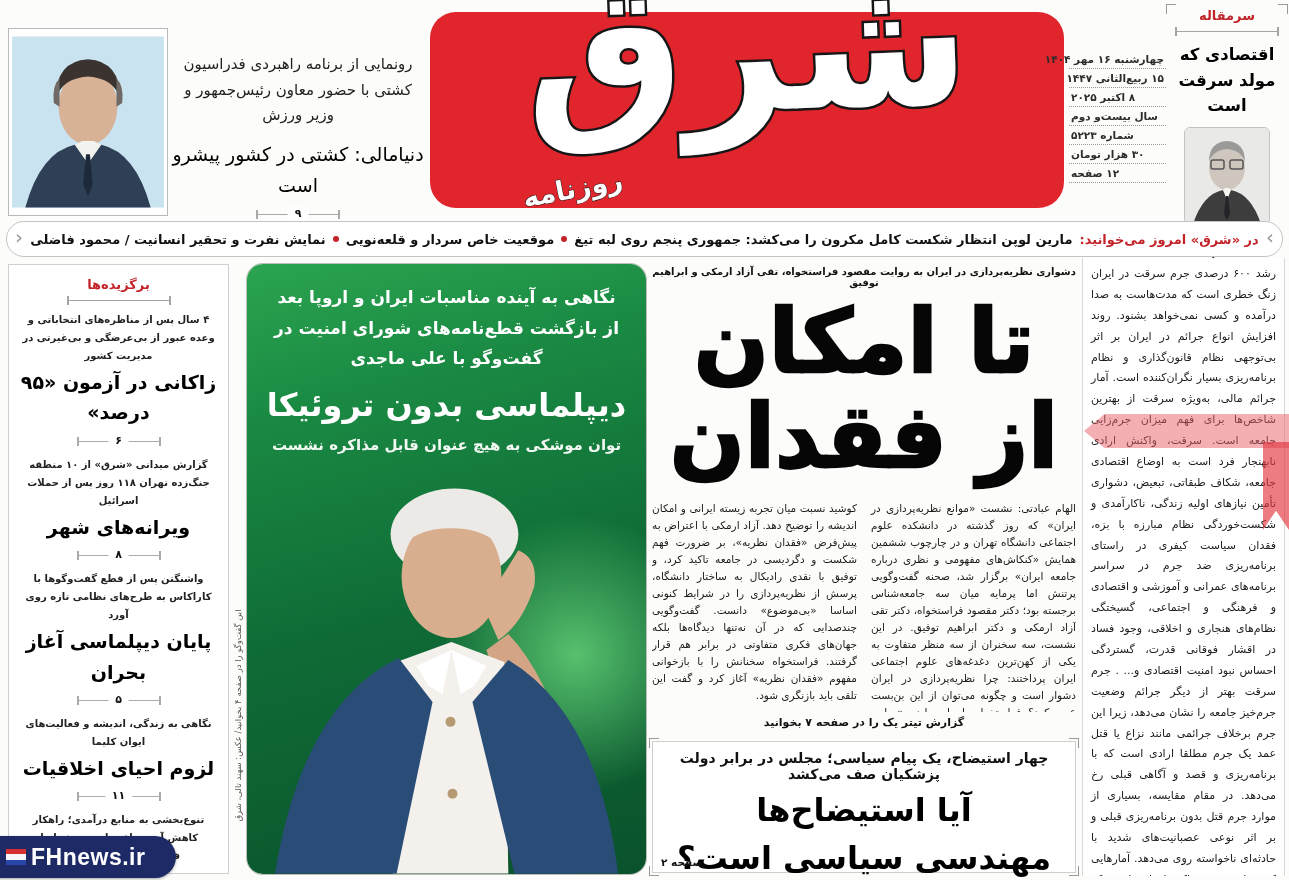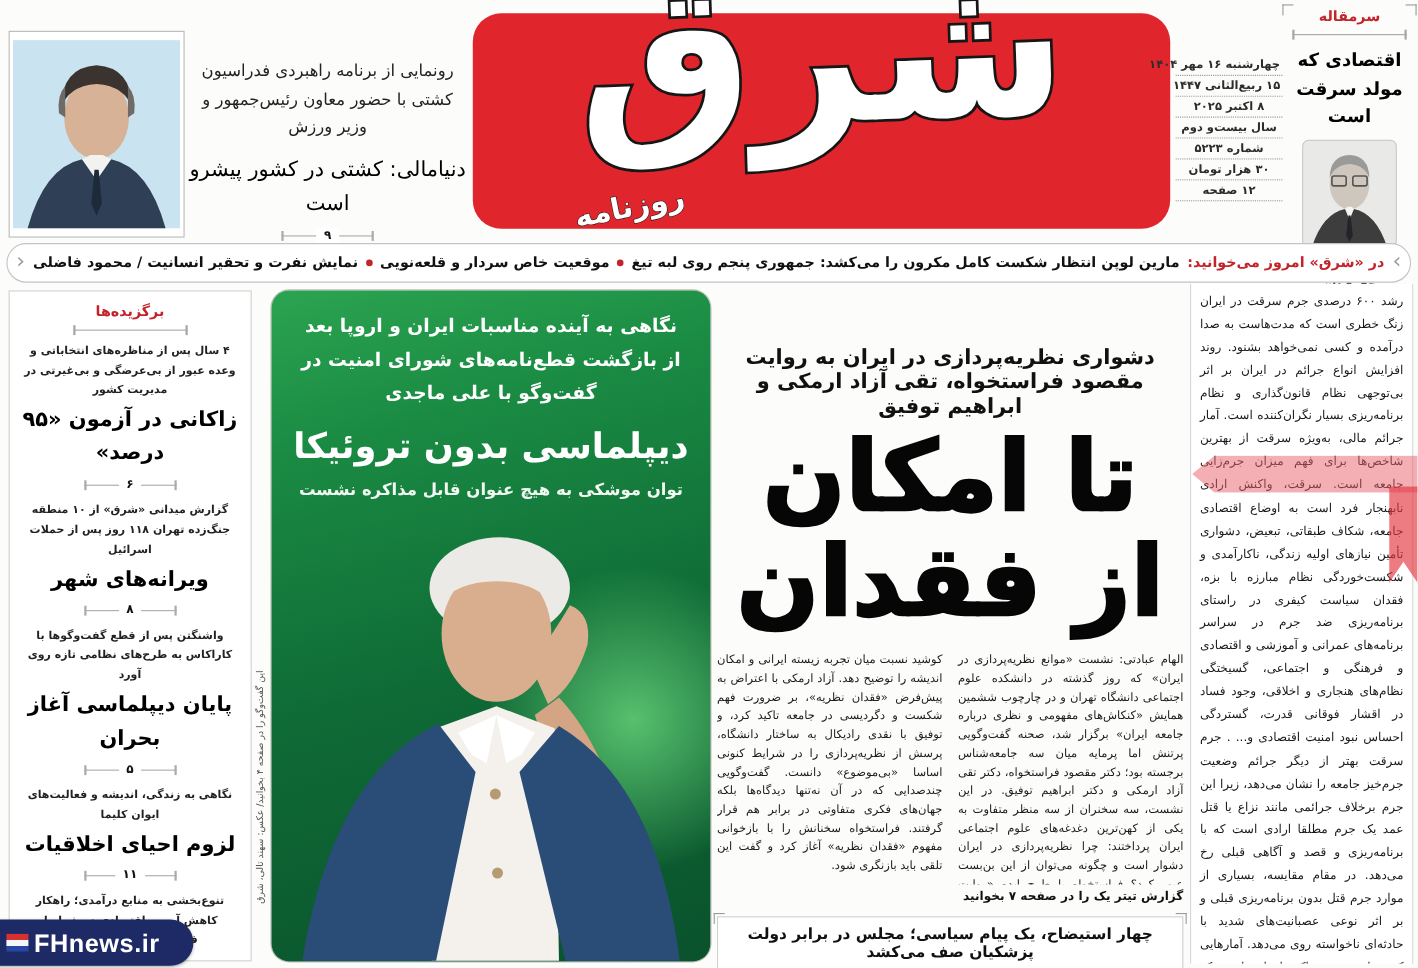--- a/index.html
+++ b/index.html
@@ -12,21 +12,21 @@
   .top-story{position:absolute;left:170px;top:52px;width:256px;text-align:center;}
   .ts-kicker{font-size:15px;font-weight:normal;line-height:1.7;color:#222;}
   .ts-title{font-size:19px;font-weight:normal;line-height:1.65;margin-top:10px;color:#000;}
   .masthead{position:absolute;left:430px;top:12px;width:634px;height:196px;border-radius:26px;}
   .mh-logo{position:absolute;left:0;right:0;top:-52px;text-align:center;font-size:178px;line-height:1;
            font-weight:bold;color:#fff;-webkit-text-stroke:5px #161616;paint-order:stroke fill;
            transform:rotate(-2deg);letter-spacing:6px;}
   .mh-type{position:absolute;left:92px;bottom:4px;font-size:27px;font-weight:bold;color:#fff;
            -webkit-text-stroke:1px #161616;paint-order:stroke fill;transform:rotate(-11deg);}
   .dateline{position:absolute;left:1069px;top:50px;width:97px;font-size:10.5px;font-weight:bold;color:#2c2c2c;}
-  .dl-row{padding:3px 2px;border-bottom:1px dotted #999;text-align:center;white-space:nowrap;}
+  .dl-row{padding:3px 2px;border-bottom:1px dotted #999;text-align:left;white-space:nowrap;}
   
   .ed-head{position:absolute;left:1170px;top:8px;width:114px;height:246px;text-align:center;}
   .ed-label{font-size:13px;font-weight:bold;color:#c2242a;letter-spacing:1px;}
   .orn{position:relative;width:104px;height:10px;margin:3px auto 6px;}
   .orn .bar{position:absolute;left:0;right:0;top:5px;height:1px;background:#a5a5a5;}
   .orn .cap{position:absolute;top:1px;width:2px;height:9px;background:#a5a5a5;}
   .cap.l{left:0}.cap.r{right:0}
   .ed-title{font-size:16.5px;font-weight:bold;line-height:1.55;color:#000;}
   .ed-portrait{width:84px;height:96px;margin:8px auto 4px;border:1px solid #c2c2c2;border-radius:6px;overflow:hidden;background:#ececea;}
   .ed-portrait svg{width:100%;height:100%;display:block;}
@@ -67,28 +67,28 @@
   .gp-kicker{position:relative;width:88%;margin:18px auto 0;font-size:17px;font-weight:bold;color:#fff;
              text-align:center;line-height:1.8;}
   .gp-title{position:relative;font-size:32px;font-weight:bold;color:#fff;text-align:center;margin-top:12px;}
   .gp-sub{position:relative;font-size:15px;font-weight:bold;color:#f2f9f2;text-align:center;margin-top:12px;}
   .gp-photo{position:absolute;left:0;bottom:0;width:100%;height:420px;}
   .gp-photo svg{width:100%;height:100%;display:block;}
   .photo-caption{position:absolute;left:89px;top:709px;width:300px;height:13px;transform:rotate(-90deg);
                  font-size:8.5px;color:#555;text-align:center;white-space:nowrap;}
   
   .lead{position:absolute;left:652px;top:266px;width:424px;height:608px;}
-  .ls-kicker{font-size:19px;font-weight:bold;text-align:center;color:#111;margin-top:48px;}
+  .ls-kicker{font-size:10px;font-weight:bold;text-align:center;color:#111;}
   .ls-headline{font-size:88px;font-weight:bold;text-align:center;line-height:1.08;color:#060606;
                -webkit-text-stroke:2.5px #060606;paint-order:stroke fill;margin-top:6px;}
   .ls-body{display:flex;gap:14px;margin-top:16px;height:212px;overflow:hidden;
            font-size:10.5px;line-height:1.62;text-align:justify;color:#1b1b1b;}
   .ls-col{flex:1;}
   .ls-byline{font-weight:normal;}
-  .ls-footer{font-size:11px;font-weight:bold;text-align:right;margin-top:4px;}
+  .ls-footer{font-size:11px;font-weight:bold;text-align:center;margin-top:4px;}
   .imp{position:relative;margin-top:12px;border:1px solid #cfcfcd;background:#fff;text-align:center;
        padding:8px 6px 4px;height:132px;box-sizing:border-box;}
   .imp-kicker{font-size:14px;font-weight:bold;color:#111;}
   .imp-title{font-size:32px;font-weight:bold;line-height:1.5;margin-top:4px;color:#000;}
   .imp-page{position:absolute;left:8px;bottom:4px;font-size:10.5px;font-weight:bold;}
   
   .right-col{position:absolute;left:1082px;top:258px;width:203px;height:618px;box-sizing:border-box;
              border-left:1px solid #d8d8d6;border-right:1px solid #d8d8d6;padding:6px 8px;
              font-size:11px;line-height:1.9;text-align:justify;color:#1a1a1a;overflow:hidden;background:#fff;}
   

